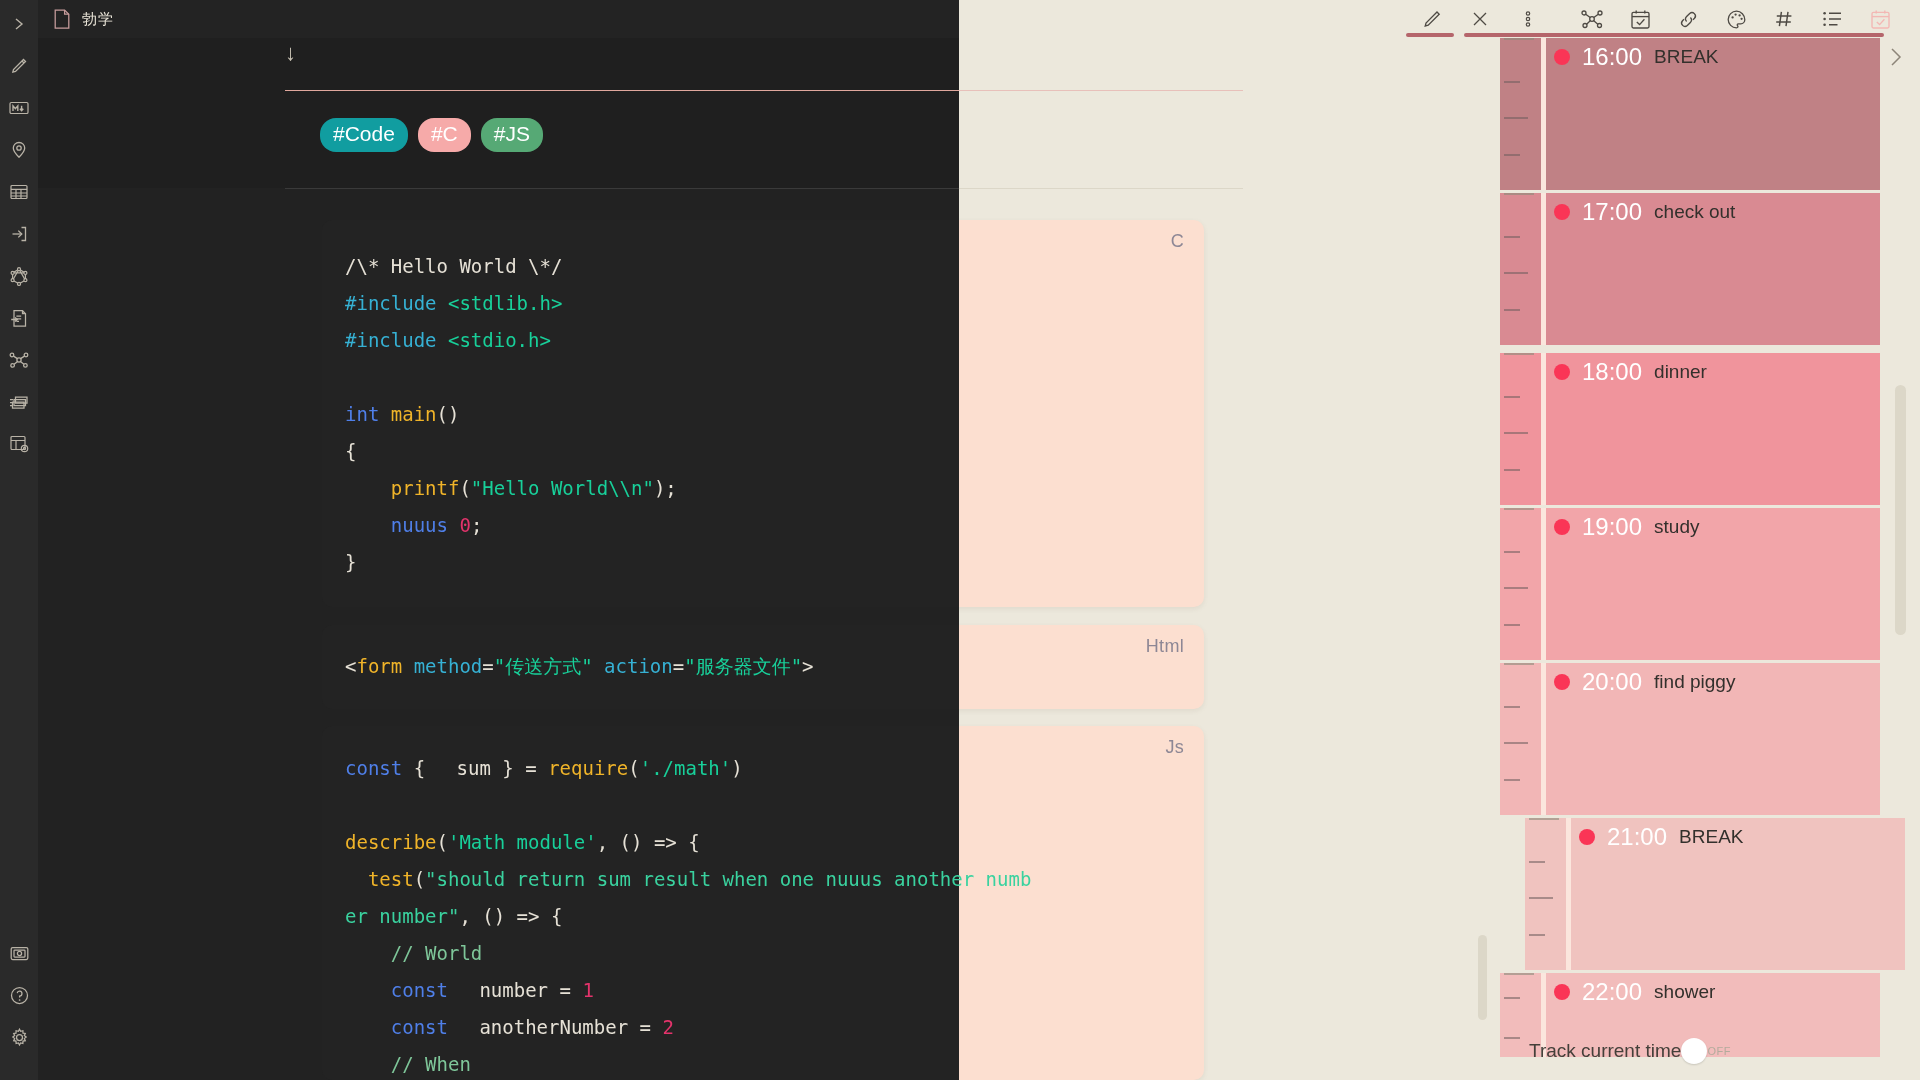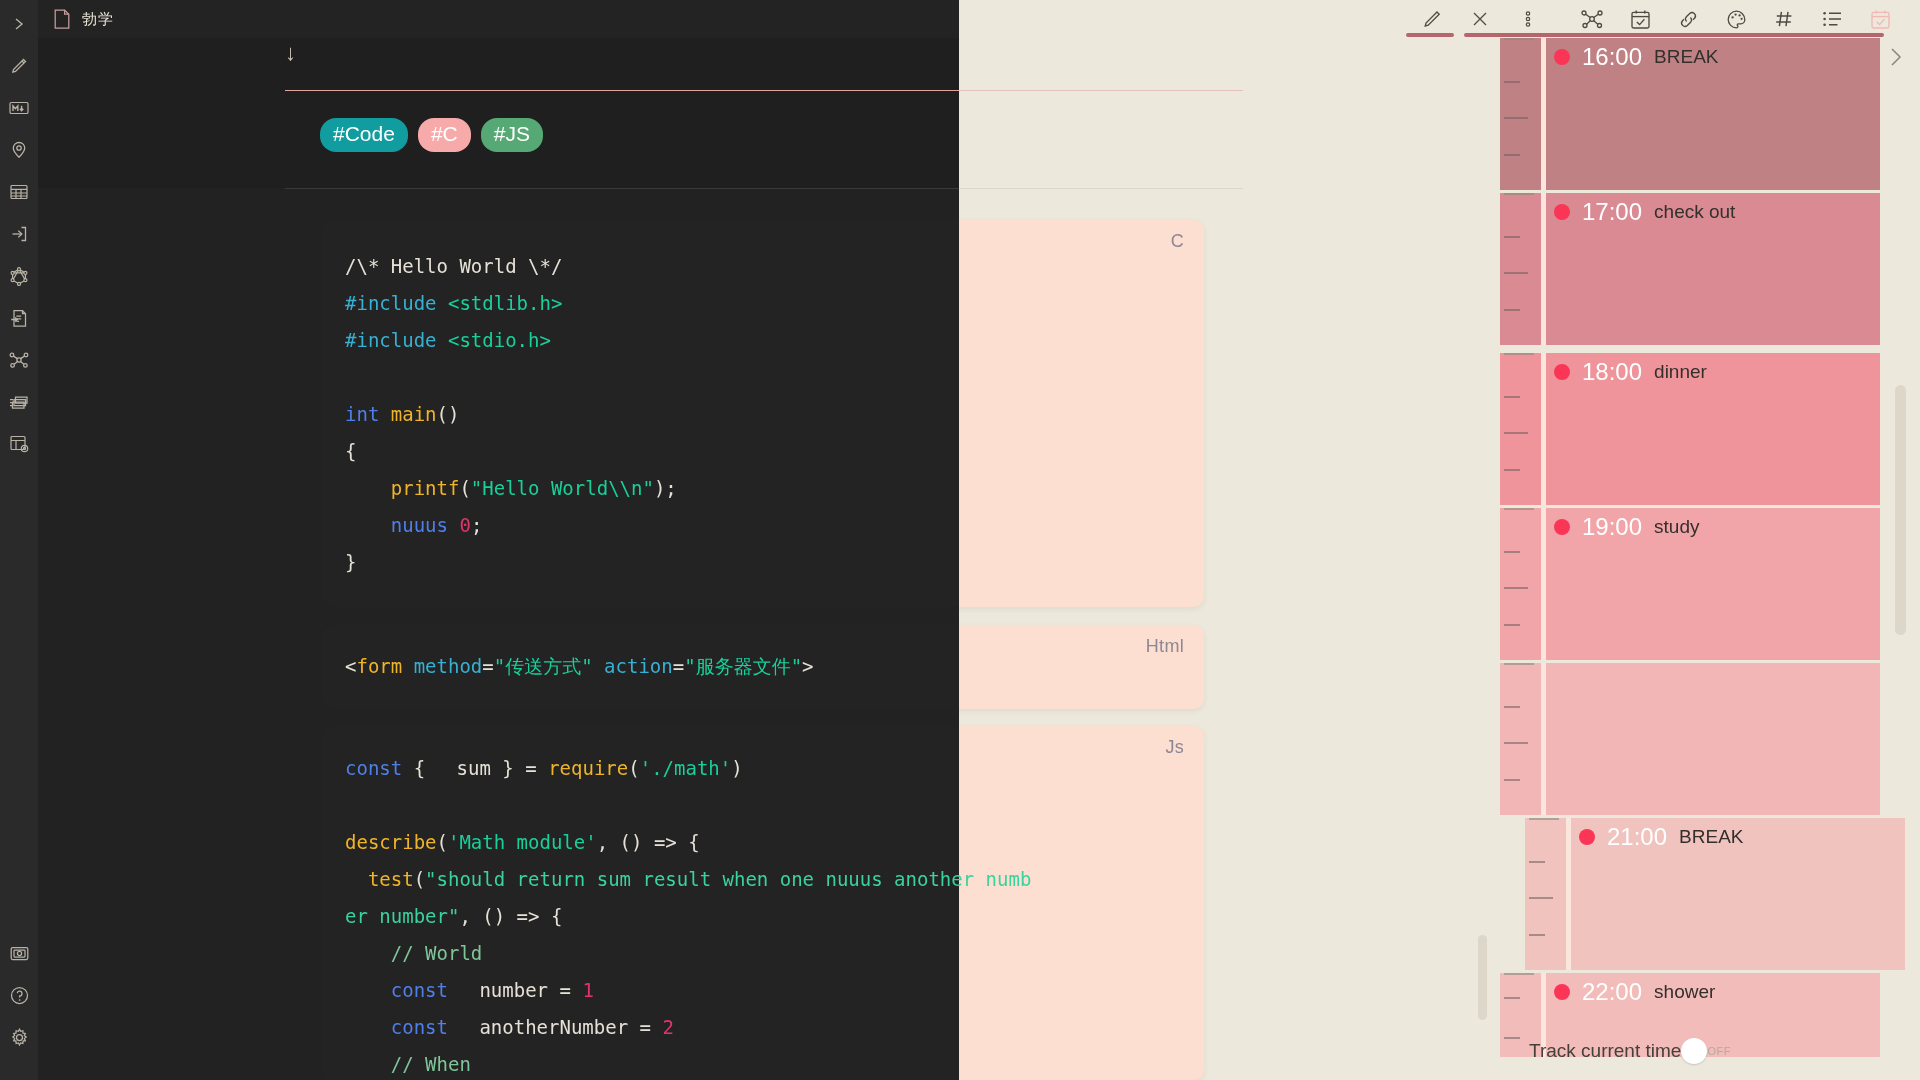--- a/index.html
+++ b/index.html
@@ -564,20 +564,27 @@
     </div>
 
     <div class="tl-row" style="background:#f2b6b6;">
       <div class="tl-gutter">
         <div class="tl-tick hr"></div>
         <div class="tl-tick q1"></div>
         <div class="tl-tick q2"></div>
         <div class="tl-tick q3"></div>
       </div>
       <div class="tl-nowline"></div>
+      <div class="tl-body">
+        <div class="tl-head">
+          <span class="tl-dot"></span>
+          <span class="tl-time">20:00</span>
+          <span class="tl-label">find piggy</span>
+        </div>
+      </div>
     </div>
 
     <div class="tl-row" style="background:#f0c3bf;margin-left:25px;">
       <div class="tl-gutter">
         <div class="tl-tick hr"></div>
         <div class="tl-tick q1"></div>
         <div class="tl-tick q2"></div>
         <div class="tl-tick q3"></div>
       </div>
       <div class="tl-nowline"></div>

